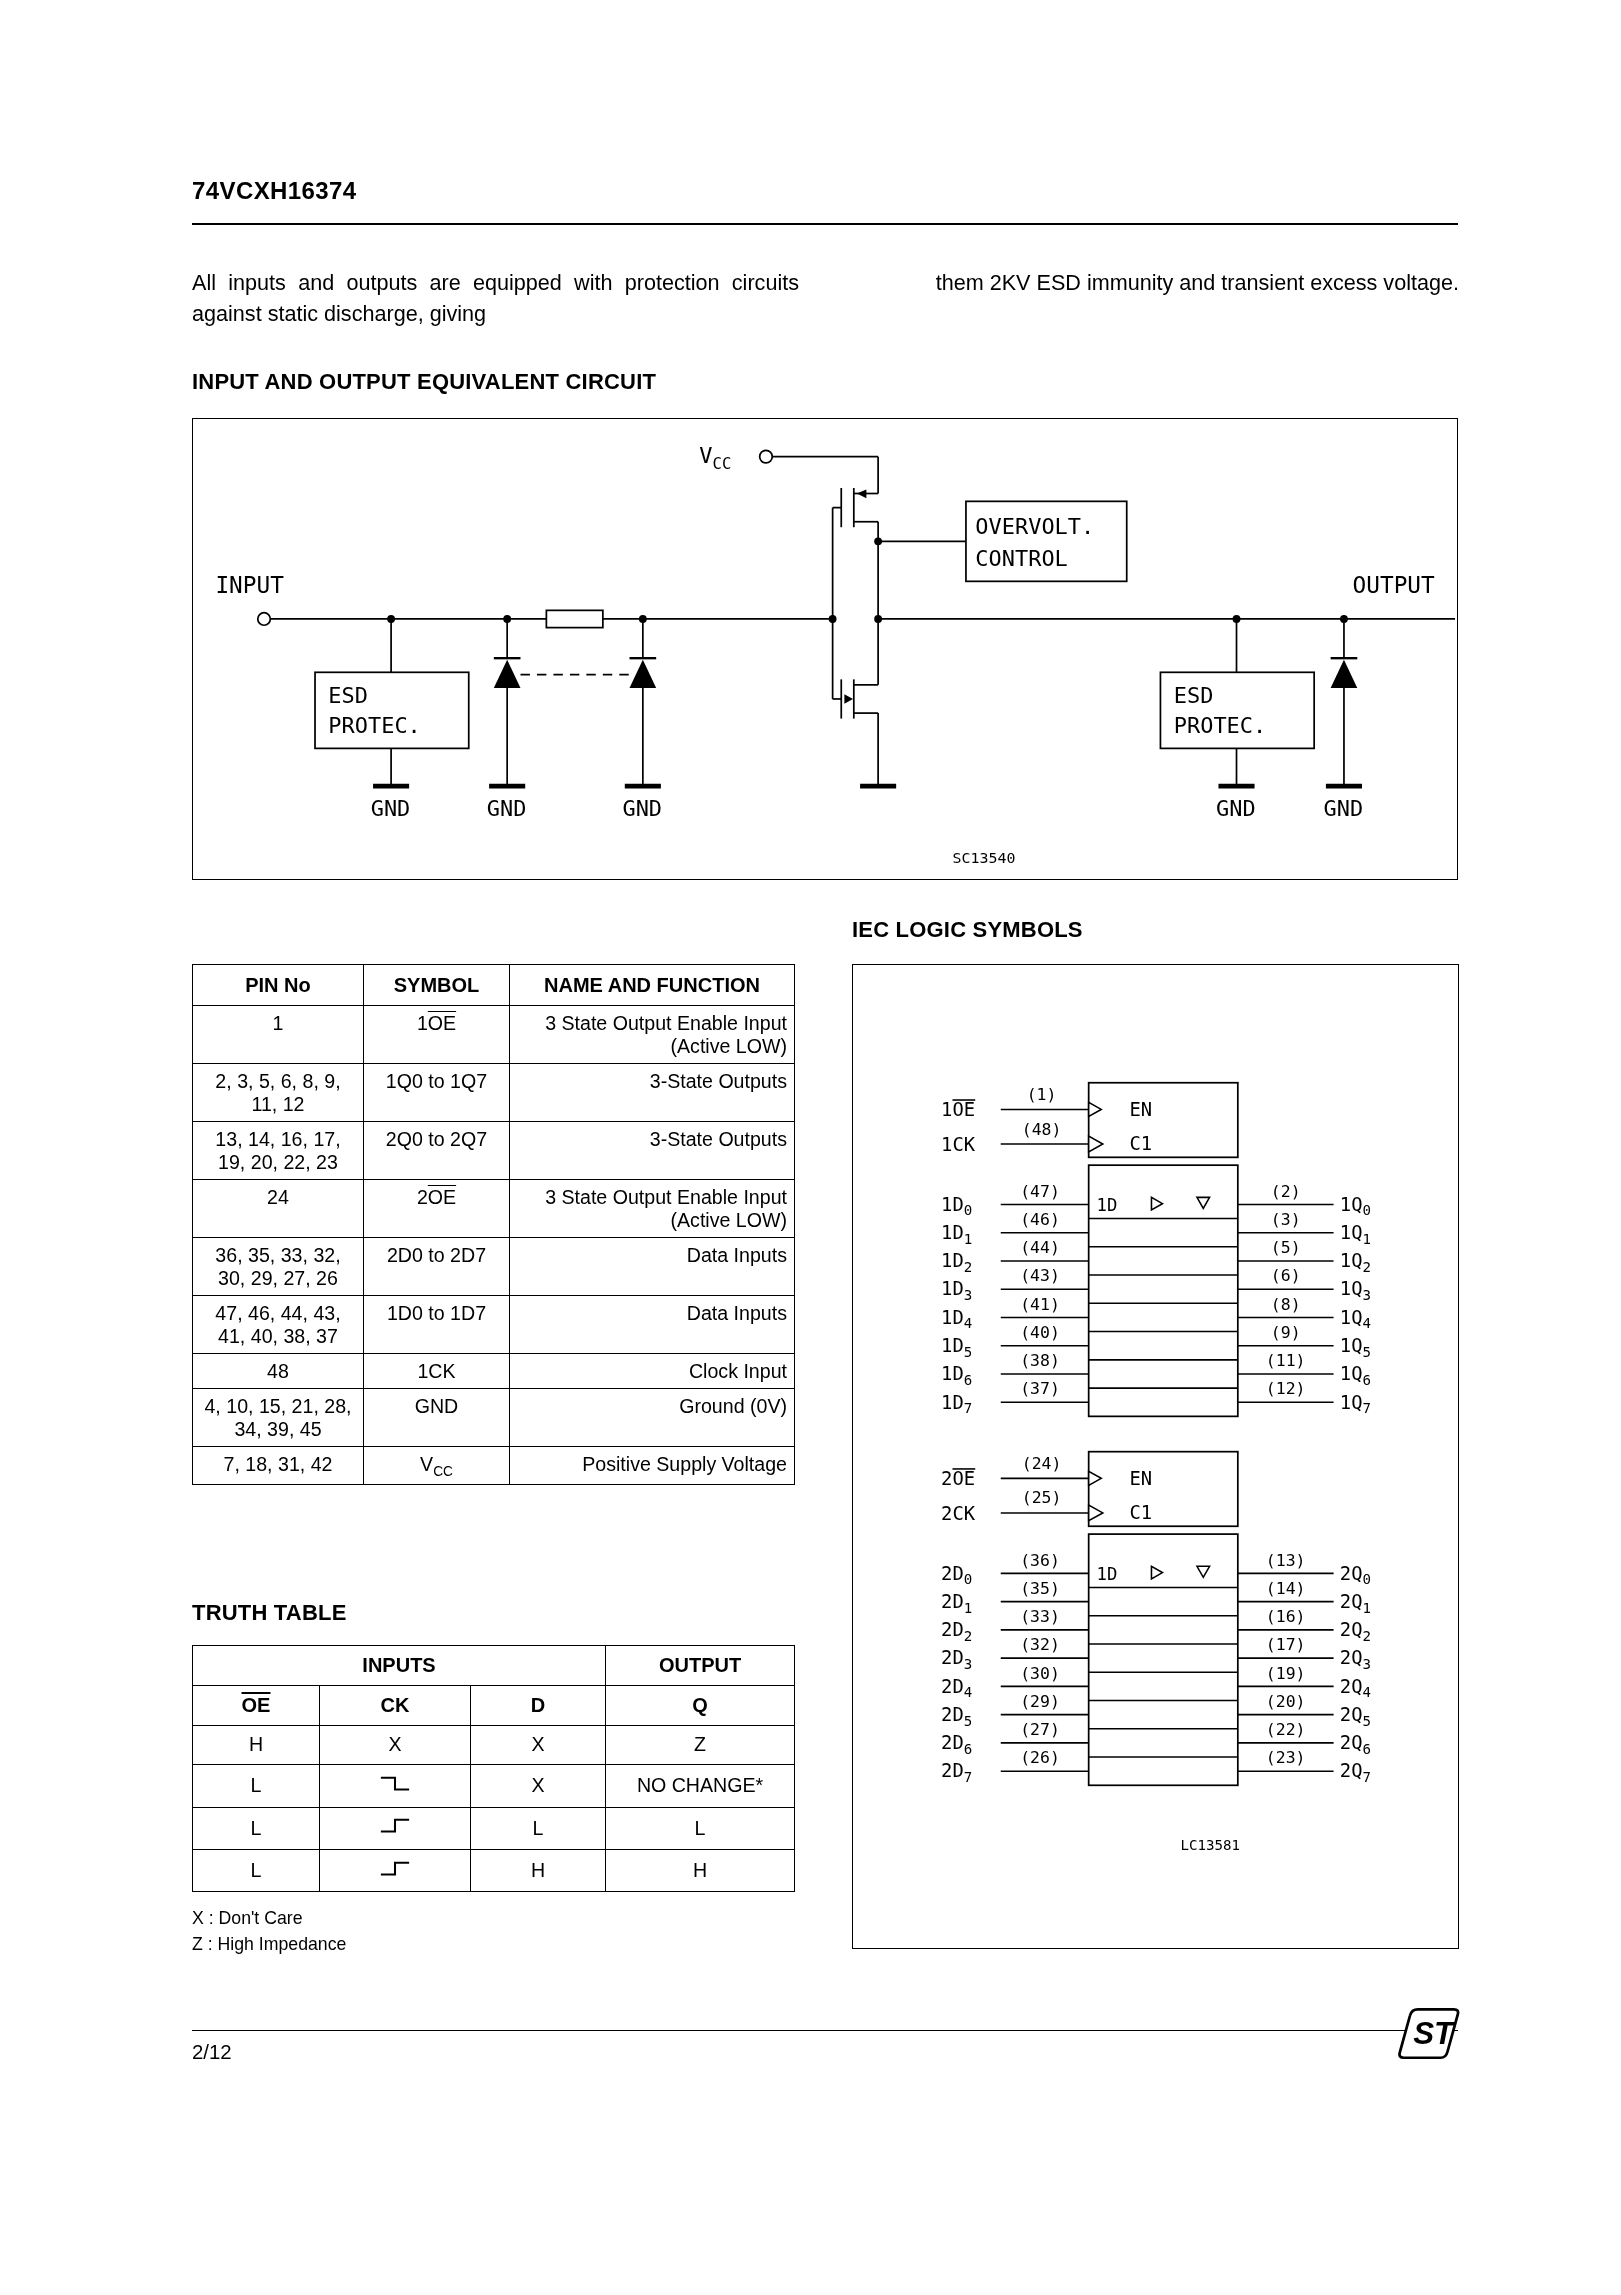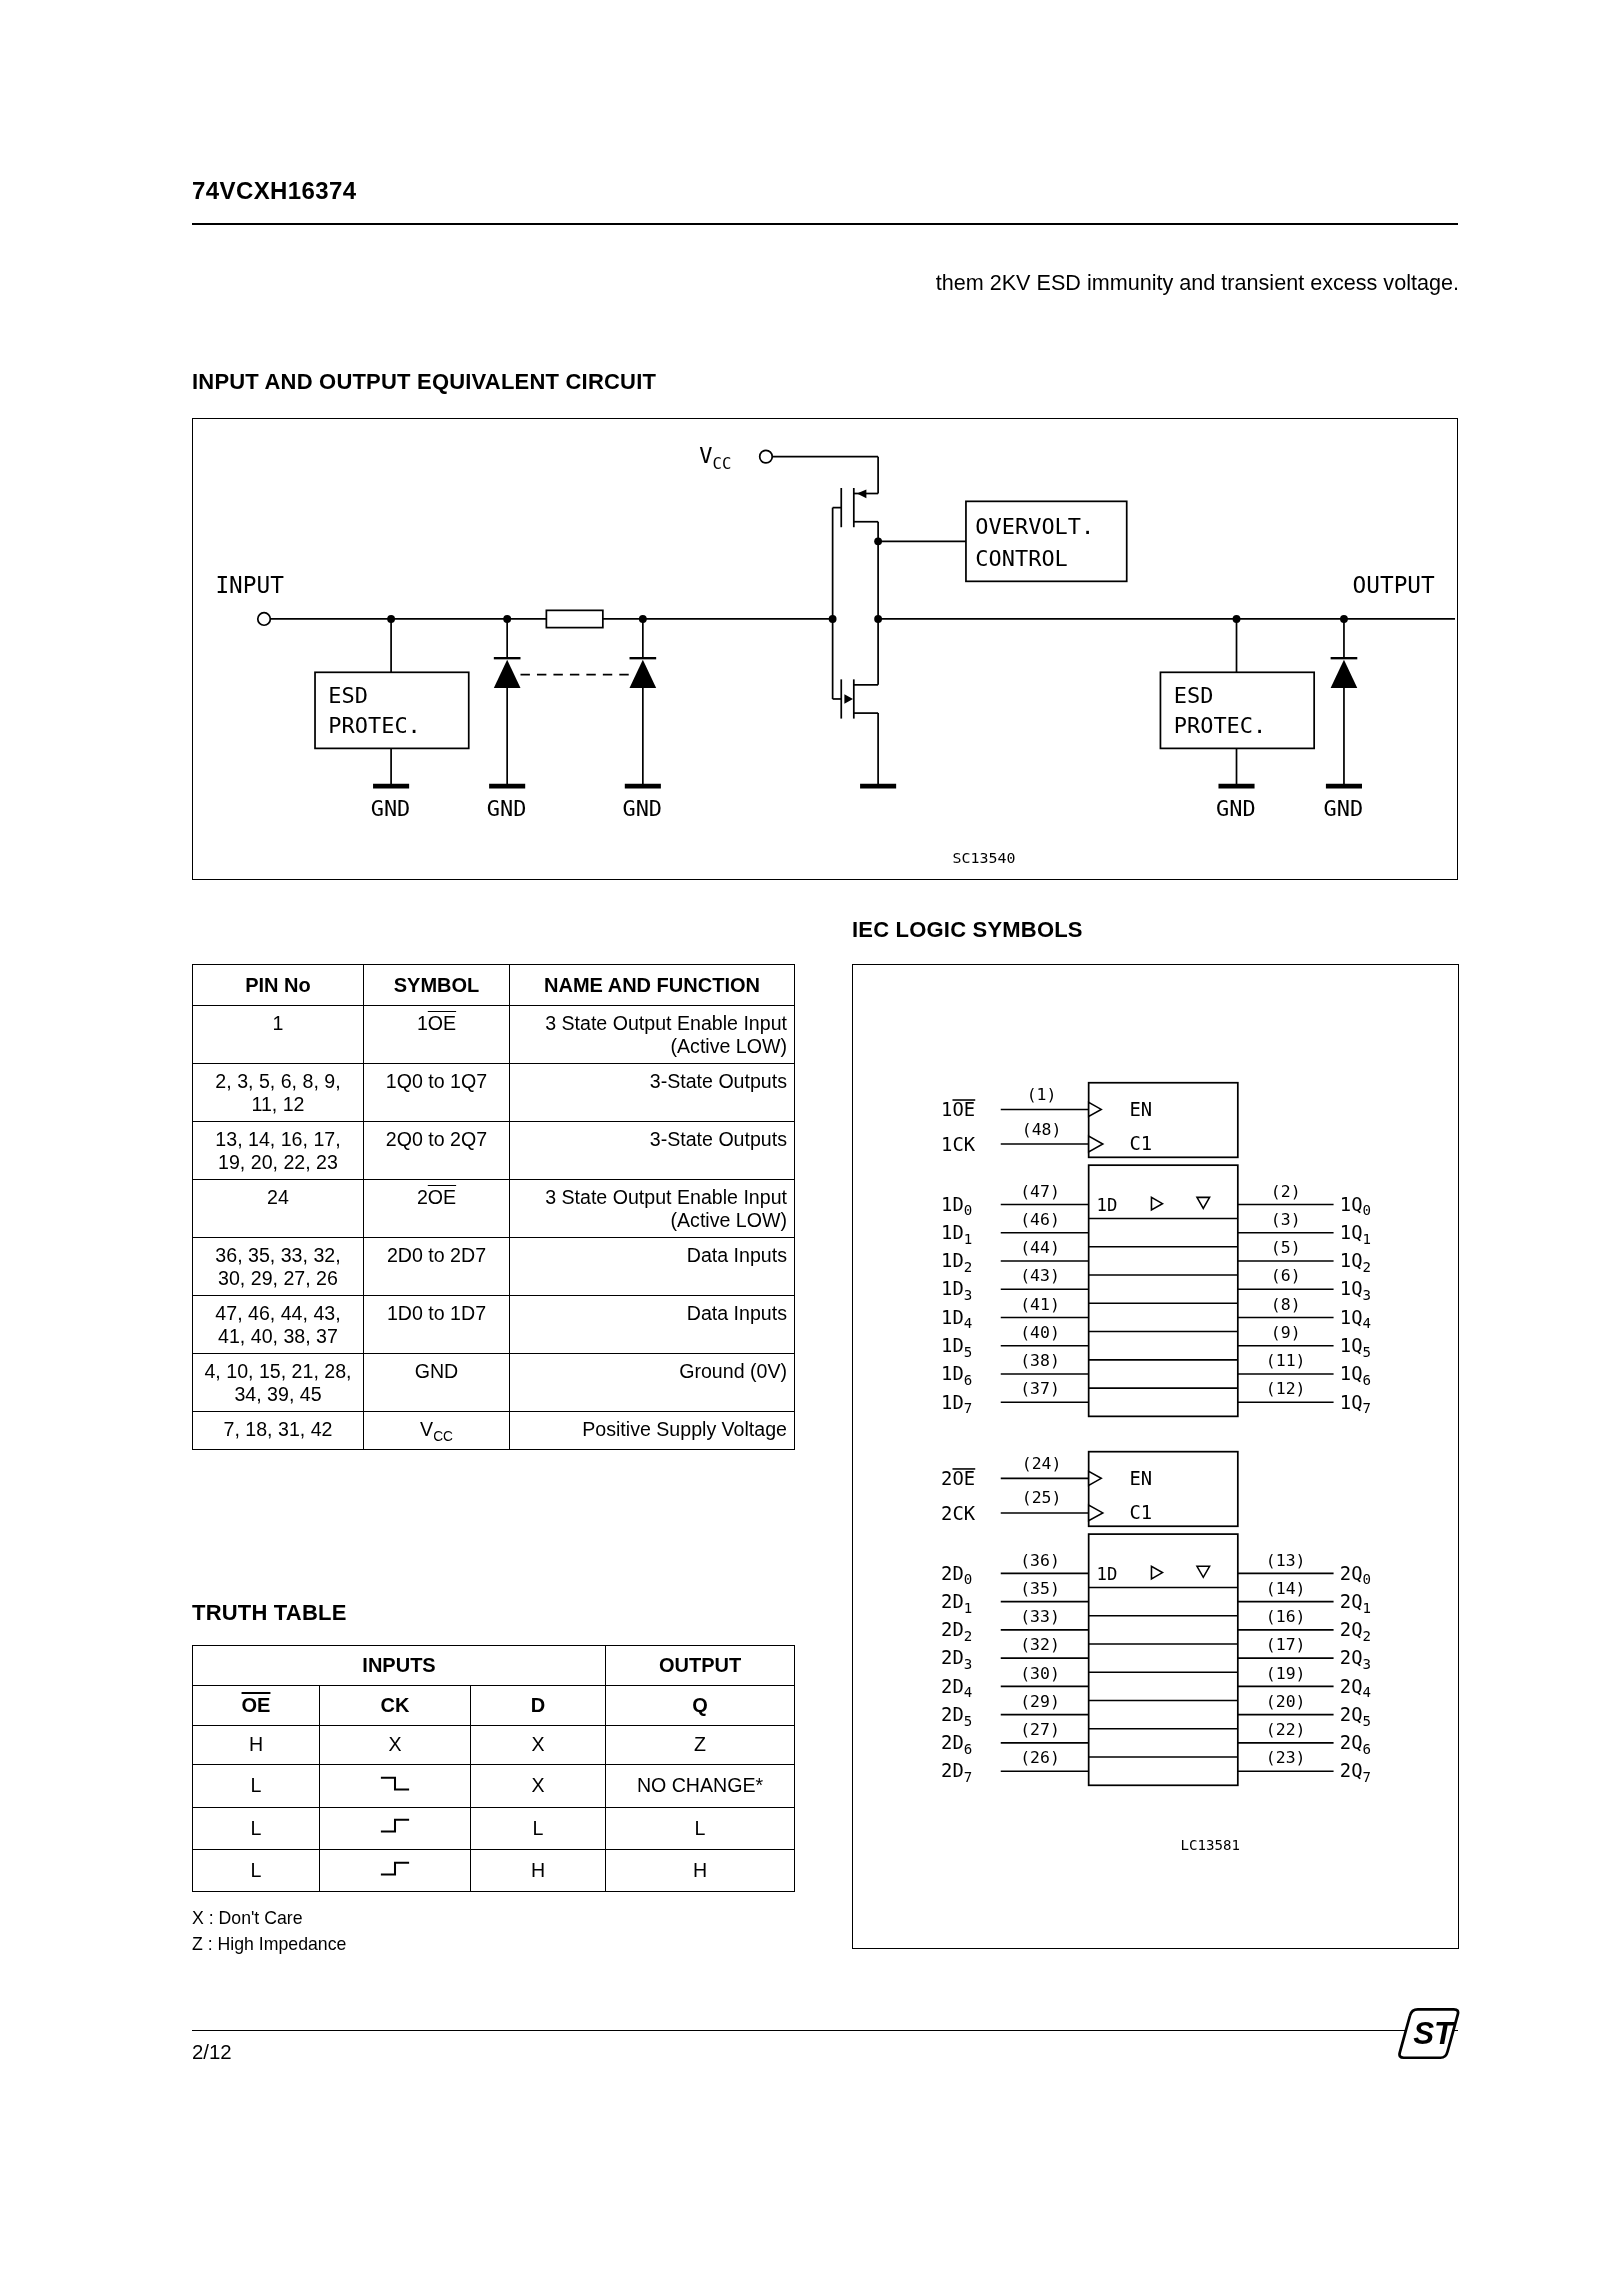--- a/index.html
+++ b/index.html
@@ -29,20 +29,21 @@
   #page-num{font-size:20.4px}
 </style>
 </head>
 <body>
 
 <div class="page">
 
   <div class="abs h1" style="left:192px;top:177px">74VCXH16374</div>
   <div class="abs rule" style="left:192px;top:223px;width:1266px;height:2px"></div>
 
+  <div class="abs body-text" style="left:192px;top:267px;width:607px">All inputs and outputs are equipped with protection circuits against static discharge, giving</div>
   <div class="abs body-text" style="left:852px;top:267px;width:607px;text-align:right">them 2KV ESD immunity and transient excess voltage.</div>
 
   <div class="abs sechead" style="left:192px;top:369px">INPUT AND OUTPUT EQUIVALENT CIRCUIT</div>
 
   <div class="abs boxed" style="left:192px;top:418px;width:1266px;height:462px">
     <svg width="1262" height="458" viewBox="0 0 1608 584">
       <g stroke="#000" stroke-width="2.2" fill="none">
         <circle cx="90" cy="255" r="8"></circle>
         <line x1="98" y1="255" x2="450" y2="255"></line>
         <rect x="450" y="244" width="72" height="22"></rect>
@@ -165,20 +166,25 @@
         </tr>
         <tr>
           <td class="c-pin">36, 35, 33, 32, 30, 29, 27, 26</td>
           <td class="c-sym"><span>2D0 to 2D7</span></td>
           <td class="c-name">Data Inputs</td>
         </tr>
         <tr>
           <td class="c-pin">47, 46, 44, 43, 41, 40, 38, 37</td>
           <td class="c-sym"><span>1D0 to 1D7</span></td>
           <td class="c-name">Data Inputs</td>
+        </tr>
+        <tr>
+          <td class="c-pin">48</td>
+          <td class="c-sym"><span>1CK</span></td>
+          <td class="c-name">Clock Input</td>
         </tr>
         <tr>
           <td class="c-pin">4, 10, 15, 21, 28, 34, 39, 45</td>
           <td class="c-sym"><span>GND</span></td>
           <td class="c-name">Ground (0V)</td>
         </tr>
         <tr>
           <td class="c-pin">7, 18, 31, 42</td>
           <td class="c-sym"><span>V</span><sub>CC</sub></td>
           <td class="c-name">Positive Supply Voltage</td>

